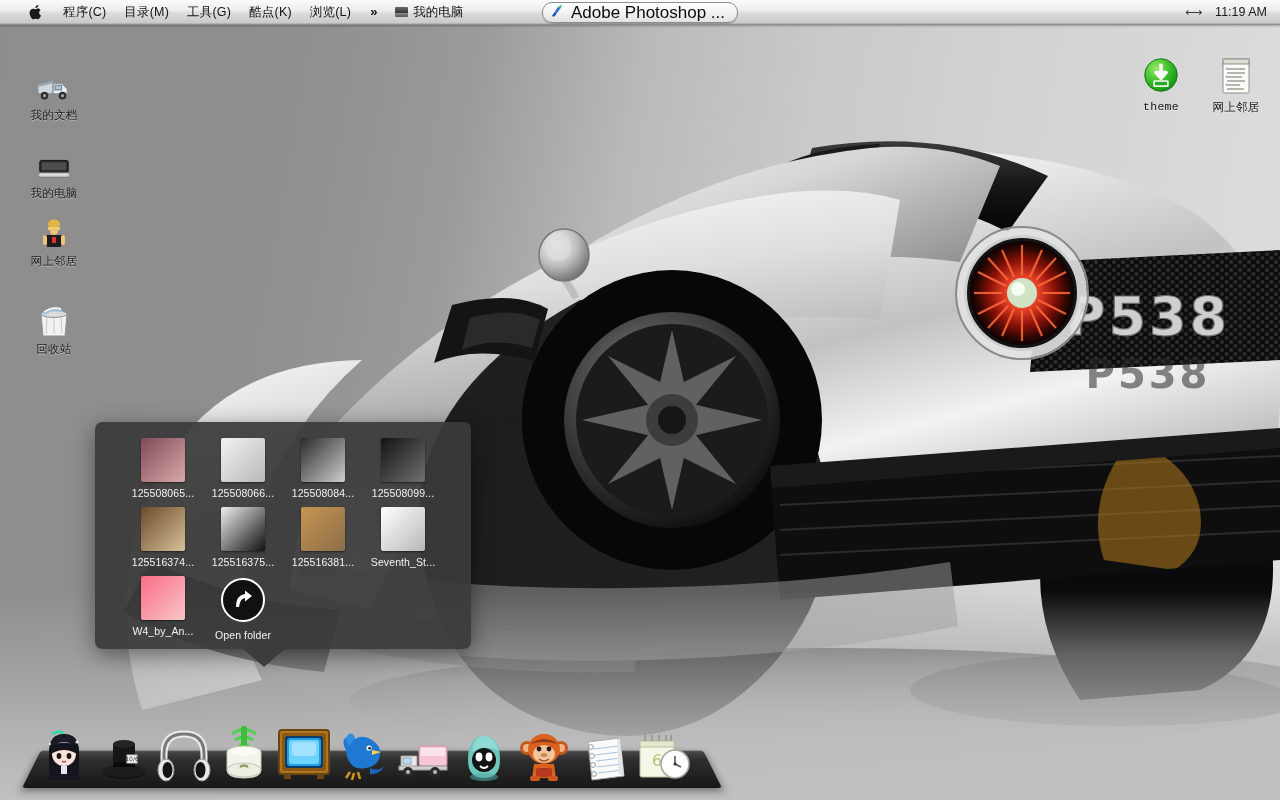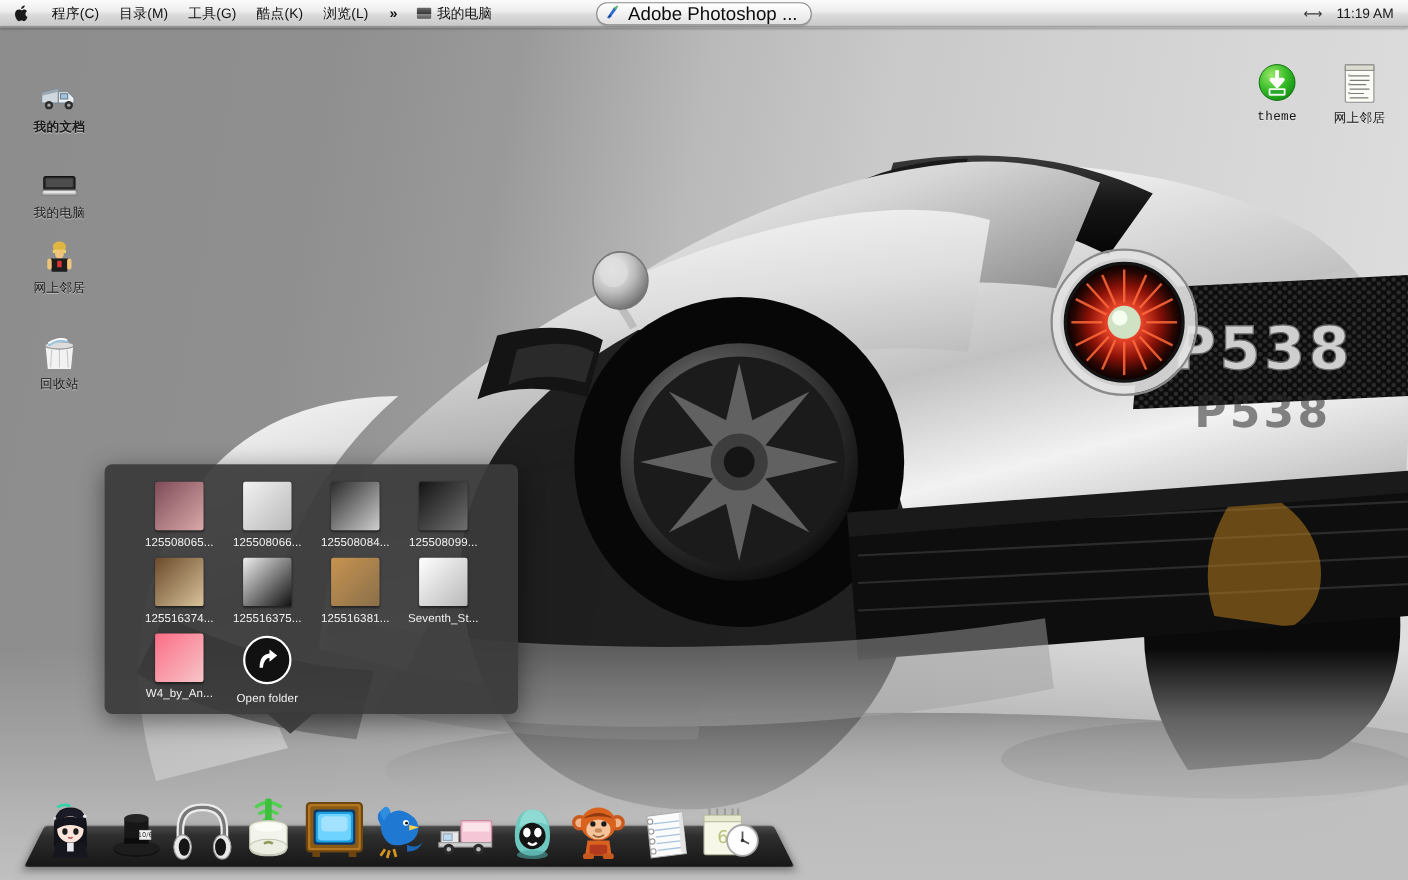--- a/index.html
+++ b/index.html
@@ -30,21 +30,21 @@
   
   #menubar {
     position: absolute; left: 0; top: 0; width: 1280px; height: 24px;
     background: linear-gradient(180deg, #fbfbfb 0%, #ededed 42%, #dcdcdc 55%, #c9c9c9 96%, #9d9d9d 100%);
     border-bottom: 1px solid #8f8f8f;
     box-shadow: 0 1px 2px rgba(0,0,0,.28);
     display: flex; align-items: center;
     font-size: 12.5px; color: #111;
     z-index: 60;
   }
-  .mb-left { display: flex; align-items: center; height: 24px; }
+  .mb-left { display: flex; align-items: center; height: 24px; margin-left: 16px; }
   .mb-apple {
     width: 38px; display: flex; align-items: center; justify-content: center;
     height: 24px; cursor: default;
   }
   .mb-apple svg { display: block; }
   .mb-item {
     padding: 0 9px; height: 24px; line-height: 24px;
     white-space: nowrap; cursor: default; letter-spacing: .2px;
   }
   .mb-item.chev { font-weight: bold; letter-spacing: -1px; padding: 0 10px; font-size: 13px; }
@@ -345,21 +345,21 @@
       </span>
       <span>Adobe Photoshop ...</span>
     </div>
 
     <div class="mb-right">
       <span class="mb-arrows">⟷</span>
       <span>11:19 AM</span>
     </div>
   </div>
 
-  <div class="dicon" style="left:16px; top:70px;font-weight:bold;">
+  <div class="dicon" style="left:16px; top:70px;">
     <span class="glyph">
       <svg width="38" height="30" viewBox="0 0 38 30">
         <path d="M2,20 L2,10 L18,6 L18,20 Z" fill="#cfd8de" stroke="#7a868f"></path>
         <path d="M18,20 L18,9 L27,9 L33,15 L33,20 Z" fill="#e8edf0" stroke="#7a868f"></path>
         <rect x="20" y="11" width="7" height="5" fill="#9fc3e0" stroke="#6d7a84"></rect>
         <circle cx="9" cy="22" r="4" fill="#2e2e2e"></circle>
           <circle cx="9" cy="22" r="1.6" fill="#a9a9a9"></circle>
         <circle cx="28" cy="22" r="4" fill="#2e2e2e"></circle>
           <circle cx="28" cy="22" r="1.6" fill="#a9a9a9"></circle>
         <path d="M2,10 L18,6 L18,9 L2,13Z" fill="#9aa7b0"></path>

